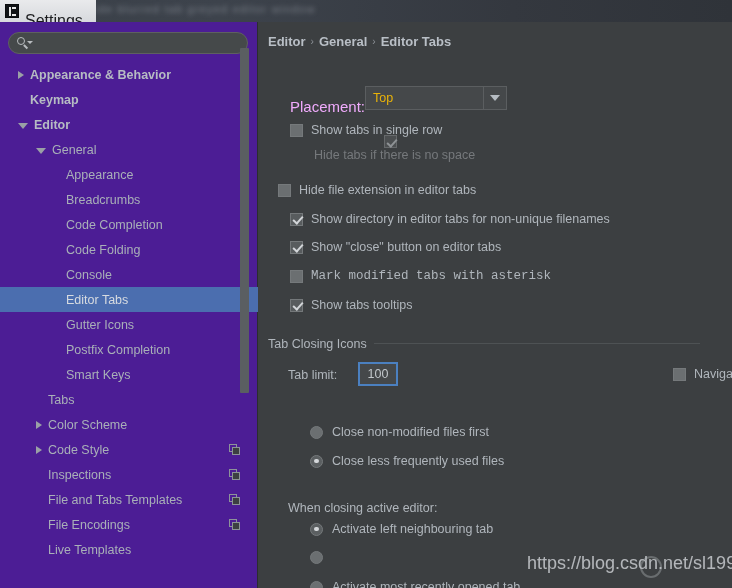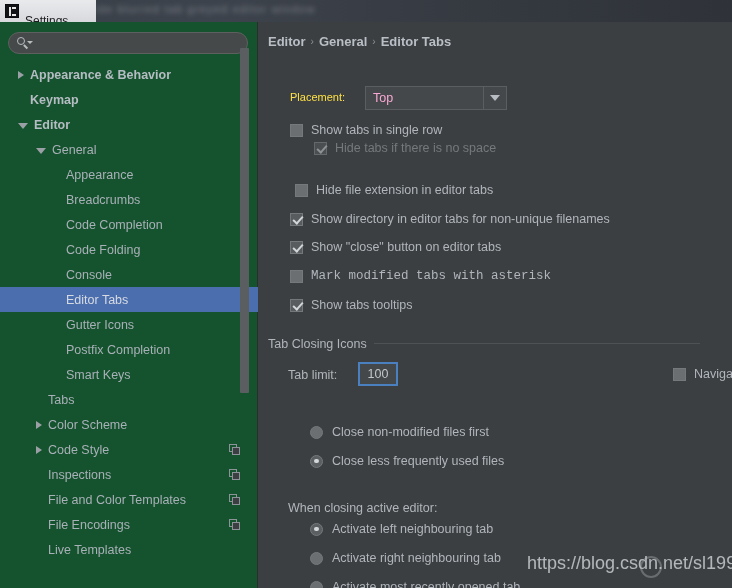--- a/index.html
+++ b/index.html
@@ -51,38 +51,38 @@
     position: absolute; left: 3px; top: 2px;
     width: 2px; height: 9px; background: #e8e8e8;
   }
   .ij-logo::after {
     content: "";
     position: absolute; left: 6px; top: 2px;
     width: 4px; height: 2px; background: #e8e8e8;
     box-shadow: 2px 7px 0 -1px #e8e8e8, 0px 7px 0 0 #e8e8e8;
   }
   .tabchip-label {
-    font-size: 12px; color: #1b1c1e;
+    font-size: 16px; color: #1b1c1e;
     margin-left: 6px;
     white-space: nowrap;
     margin-top: 20px;
   }
 
   
   #dialog {
     position: absolute; left: 0; top: 22px;
     width: 732px; height: 566px;
     background: #3c3f41;
   }
 
   
   #leftpane {
     position: absolute; left: 0; top: 0;
     width: 258px; height: 566px;
-    background: #14532d;
+    background: #4c1d95;
     border-right: 1px solid #2b2d2e;
     box-sizing: border-box;
   }
   #searchwrap {
     position: absolute; left: 8px; top: 10px;
     width: 240px; height: 22px;
   }
   #searchbox {
     width: 100%; height: 100%;
     box-sizing: border-box;
@@ -196,32 +196,32 @@
     display: flex; align-items: center;
   }
   #breadcrumb .sep {
     margin: 0 5px;
     font-size: 10px; font-weight: normal;
     color: #8b9096;
   }
 
   .row { position: absolute; display: flex; align-items: center; }
 
-  #placement-label { left: 31px; top: 69px; font-size: 11px; color: #fde047; }
+  #placement-label { left: 31px; top: 76px; font-size: 15px; color: #f0abfc; }
   #placement-combo {
     position: absolute; left: 106px; top: 64px;
     width: 142px; height: 24px;
     background: #45484a;
     border: 1px solid #5b5e60;
     box-sizing: border-box;
     display: flex; align-items: center;
   }
   #placement-value {
     flex: 1; padding-left: 7px;
-    font-size: 12.5px; color: #f9a8d4;
+    font-size: 12.5px; color: #eab308;
   }
   #placement-arrowbtn {
     width: 22px; height: 22px;
     border-left: 1px solid #5b5e60;
     display: flex; align-items: center; justify-content: center;
   }
   .chevron-down {
     width: 0; height: 0;
     border-left: 5px solid transparent;
     border-right: 5px solid transparent;
@@ -461,21 +461,21 @@
           <span class="tw none"></span>
           <span class="tree-label">Inspections</span>
           <span class="copy-icon">
             <i class="back"></i>
             <i class="front"></i>
           </span>
         </div>
         <div class="tree-row">
           <span style="display: inline-block; flex: 0 0 auto; width: 36px;"></span>
           <span class="tw none"></span>
-          <span class="tree-label">File and Color Templates</span>
+          <span class="tree-label">File and Tabs Templates</span>
           <span class="copy-icon">
             <i class="back"></i>
             <i class="front"></i>
           </span>
         </div>
         <div class="tree-row">
           <span style="display: inline-block; flex: 0 0 auto; width: 36px;"></span>
           <span class="tw none"></span>
           <span class="tree-label">File Encodings</span>
           <span class="copy-icon">
@@ -511,25 +511,25 @@
       <span id="placement-arrowbtn">
         <span class="chevron-down"></span>
       </span>
     </div>
 
     <div id="checkbox-group">
         <div class="cb-row" style="left: 31px; top: 101px;">
           <span class="checkbox unchecked"></span>
           <span>Show tabs in single row</span>
         </div>
-        <div class="cb-row disabled" style="left: 55px; top: 119px;">
+        <div class="cb-row disabled" style="left: 55px; top: 113px; flex-direction: column;">
           <span class="checkbox checked dim"></span>
           <span>Hide tabs if there is no space</span>
         </div>
-        <div class="cb-row" style="left: 36px; top: 161px;">
+        <div class="cb-row" style="left: 19px; top: 161px;">
           <span class="checkbox unchecked"></span>
           <span>Hide file extension in editor tabs</span>
         </div>
         <div class="cb-row" style="left: 31px; top: 190px;">
           <span class="checkbox checked"></span>
           <span>Show directory in editor tabs for non-unique filenames</span>
         </div>
         <div class="cb-row" style="left: 31px; top: 218px;">
           <span class="checkbox checked"></span>
           <span>Show "close" button on editor tabs</span>
@@ -569,21 +569,20 @@
 
     <div class="section-label" style="left:29px; top:479px;">When closing active editor:</div>
 
     <div id="closing-radios">
         <div class="radio-row" style="left: 51px; top: 500px;">
           <span class="radio selected"></span>
           <span>Activate left neighbouring tab</span>
         </div>
         <div class="radio-row" style="left: 51px; top: 529px;">
           <span class="radio"></span>
-          <span>Activate right neighbouring tab</span>
         </div>
         <div class="radio-row" style="left: 51px; top: 558px;">
           <span class="radio"></span>
           <span>Activate most recently opened tab</span>
         </div>
       </div>
   </div>
 </div>
 
 <div id="watermark">https://blog.csdn.net/sl1992</div>

